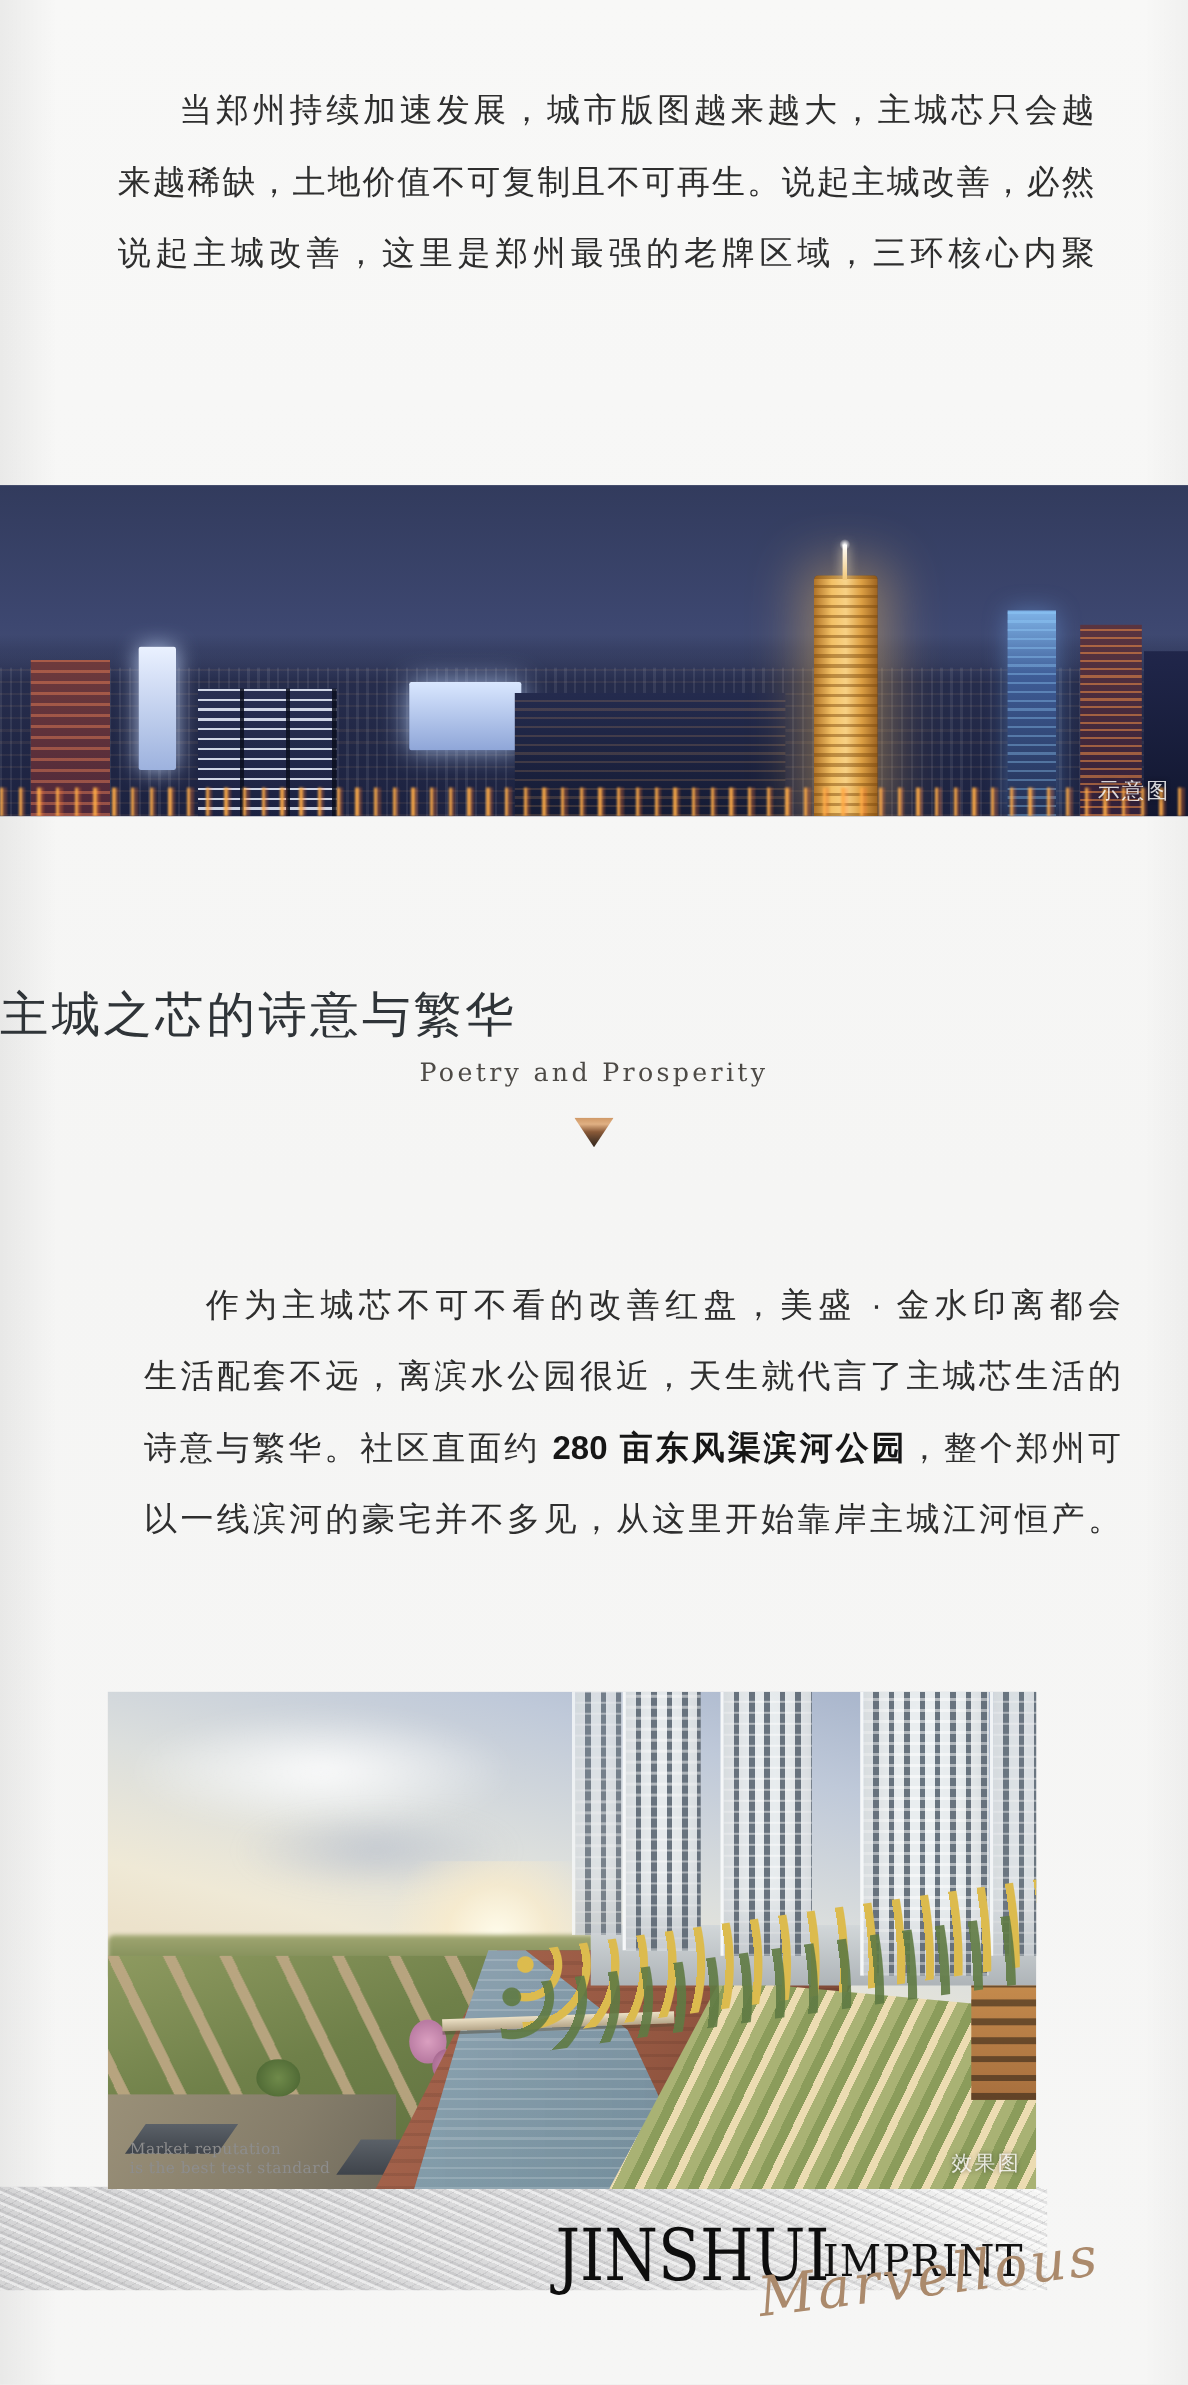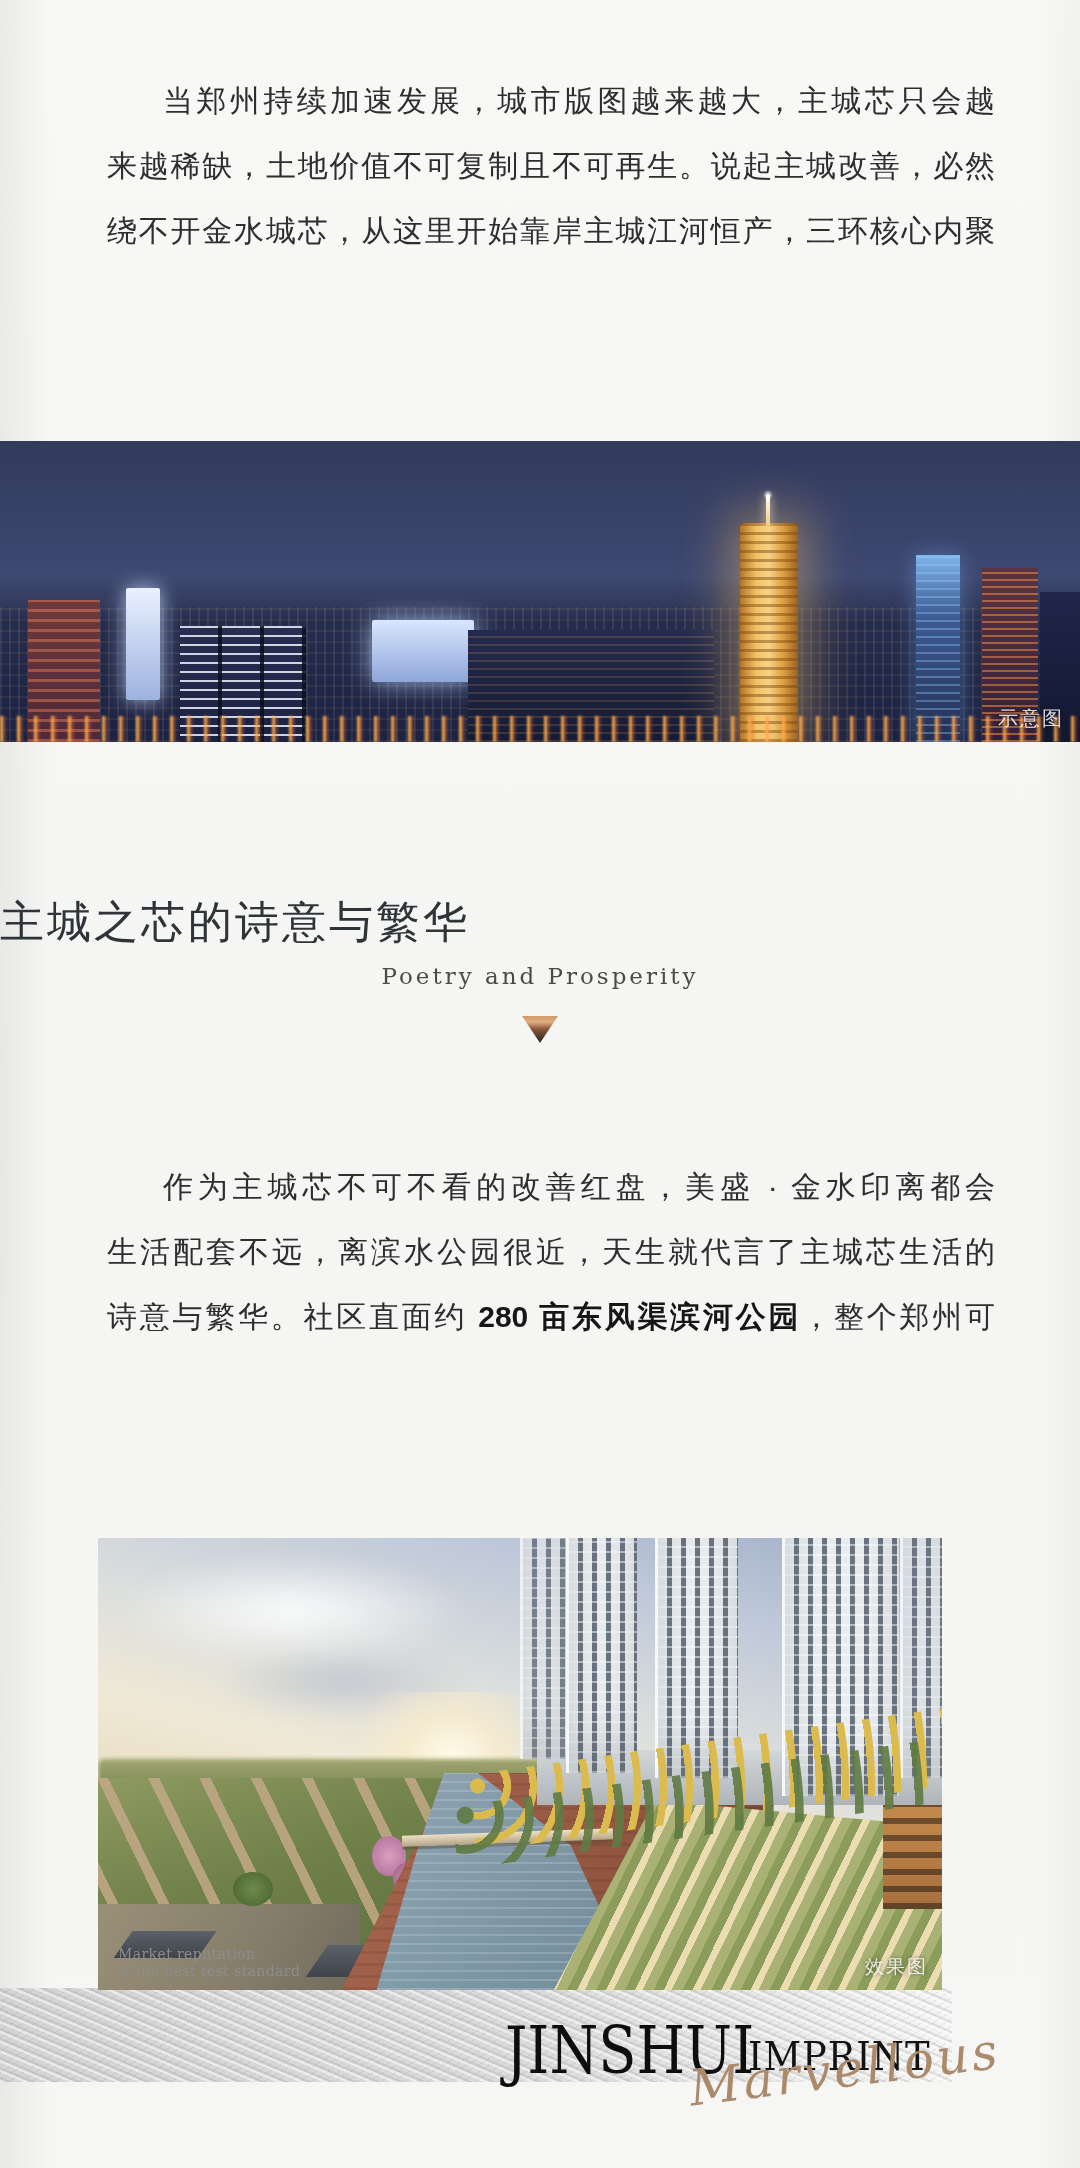--- a/index.html
+++ b/index.html
@@ -10,21 +10,21 @@
         background:linear-gradient(90deg,rgba(0,0,0,.055),rgba(0,0,0,0));}
   .right-shade{position:absolute;right:0;top:0;width:40px;height:100%;
         background:linear-gradient(270deg,rgba(0,0,0,.03),rgba(0,0,0,0));}
 
   
   .para{position:absolute;left:107px;width:888px;color:#2e2e2e;font-size:30px;
         line-height:65px;font-weight:300;}
   .para .line{text-align:justify;text-align-last:justify;white-space:nowrap;}
   .para .line.indent{padding-left:56px;}
   .p1{top:68px;}
-  .p2{top:1154px;}
+  .p2{top:1154px;margin-left:24px;}
   .bold{font-weight:700;color:#161616;}
 
   
   .city{position:absolute;left:0;top:441px;width:1080px;height:301px;overflow:hidden;
         background:linear-gradient(180deg,#323b5d 0%,#3d4770 42%,#495478 72%,#515d85 100%);}
   .city .horizon-glow{position:absolute;left:0;top:150px;width:100%;height:80px;
         background:linear-gradient(180deg,rgba(130,140,180,0) 0%,rgba(140,150,190,.35) 60%,rgba(120,130,170,0) 100%);}
   .city .skyline-far{position:absolute;left:0;bottom:0;width:100%;height:165px;
         background:linear-gradient(180deg,rgba(32,38,68,0) 0%,rgba(33,39,70,.9) 26%,#1c2240 100%);}
   .city .skyline-far::after{content:"";position:absolute;inset:30px 0 0 0;
@@ -153,21 +153,21 @@
 </head>
 <body>
 
 <div class="page">
   <div class="left-shade"></div>
   <div class="right-shade"></div>
 
   <div class="para p1">
     <div class="line indent"><span>当郑州持续加速发展，城市版图越来越大，主城芯只会越</span></div>
     <div class="line">来越稀缺，土地价值不可复制且不可再生。说起主城改善，必然</div>
-    <div class="line">绕不开金水城芯，从这里开始靠岸主城江河恒产，三环核心内聚</div>
+    <div class="line">说起主城改善，这里是郑州最强的老牌区域，三环核心内聚</div>
   </div>
 
   <div class="city">
     <div class="horizon-glow"></div>
     <div class="skyline-far"></div>
     <div class="bld bld-red"></div>
     <div class="bld bld-white-tower"></div>
     <div class="bld bld-slabs"></div>
     <div class="bld bld-glow-slab"></div>
     <div class="bld bld-mid"></div>
@@ -181,20 +181,21 @@
   </div>
 
   <div class="sec-title">主城之芯的诗意与繁华</div>
   <div class="sec-sub">Poetry and Prosperity</div>
   <div class="tri"></div>
 
   <div class="para p2">
     <div class="line indent"><span>作为主城芯不可不看的改善红盘，美盛 · 金水印离都会</span></div>
     <div class="line">生活配套不远，离滨水公园很近，天生就代言了主城芯生活的</div>
     <div class="line"><span>诗意与繁华。社区直面约 </span><span class="bold">280 亩东风渠滨河公园</span><span>，整个郑州可</span></div>
+    <div class="line">以一线滨河的豪宅并不多见，从这里开始靠岸主城江河恒产。</div>
   </div>
 
   <div class="foil"></div>
 
   <div class="park">
     <div class="sky"></div>
     <div class="cloud1"></div>
     <div class="cloud2"></div>
     <div class="sun"></div>
     <div class="treeline"></div>

